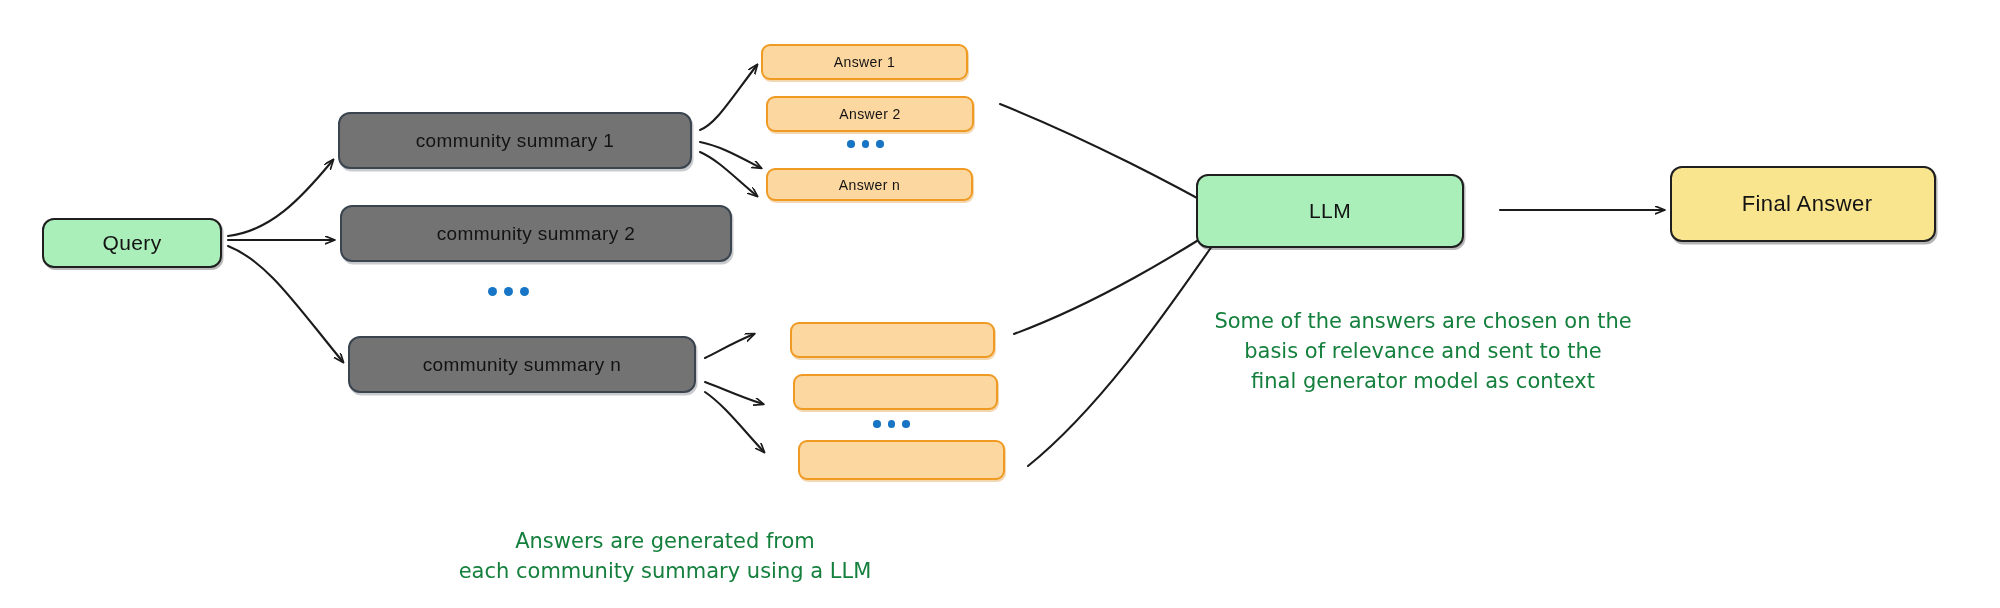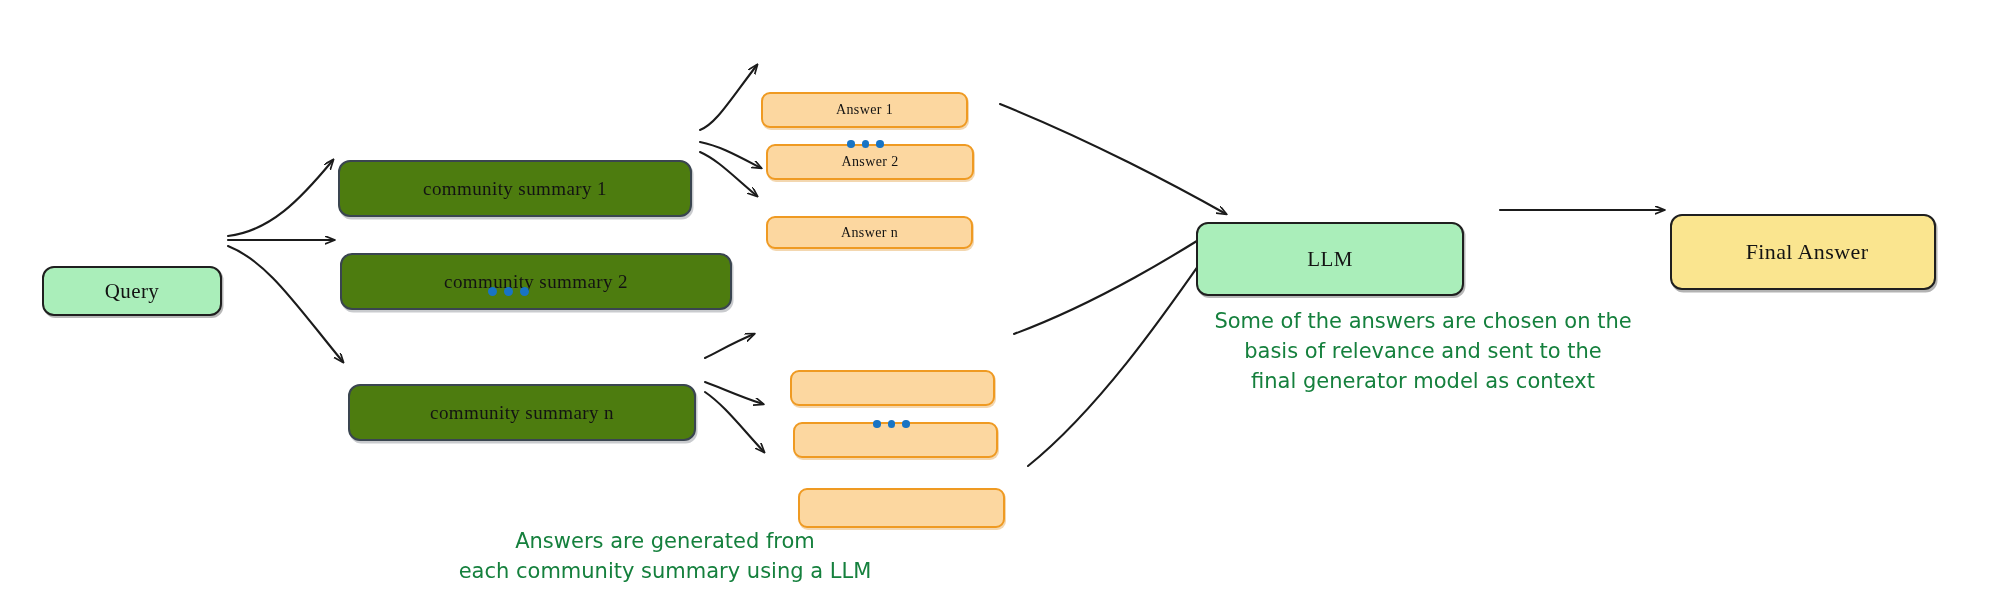--- a/index.html
+++ b/index.html
@@ -26,33 +26,32 @@
     pointer-events: none;
   }
   .node {
     position: absolute;
     box-sizing: border-box;
     display: flex;
     align-items: center;
     justify-content: center;
     text-align: left;
     border-radius: 12px;
-    font-family: Liberation Serif, serif;
+    font-family: Liberation Sans, sans-serif;
     color: #131313;
     letter-spacing: 0.4px;
     z-index: 3;
-    margin-top: 48px;
   }
   .node-green {
     background: #aaeeba;
     border: 2.2px solid #1f1f1f;
     box-shadow: 1.5px 2px 0 rgba(20,20,20,0.30);
   }
   .node-blue {
-    background: #4d7c0f;
+    background: #737373;
     border: 2.2px solid #3a4550;
     box-shadow: 1.5px 2.5px 0 rgba(60,70,80,0.28);
   }
   .node-yellow {
     background: #fae58f;
     border: 2.4px solid #1f1f1f;
     box-shadow: 1.5px 2.5px 0 rgba(20,20,20,0.32);
     padding-left: 8px;
   }
   .node-orange {

